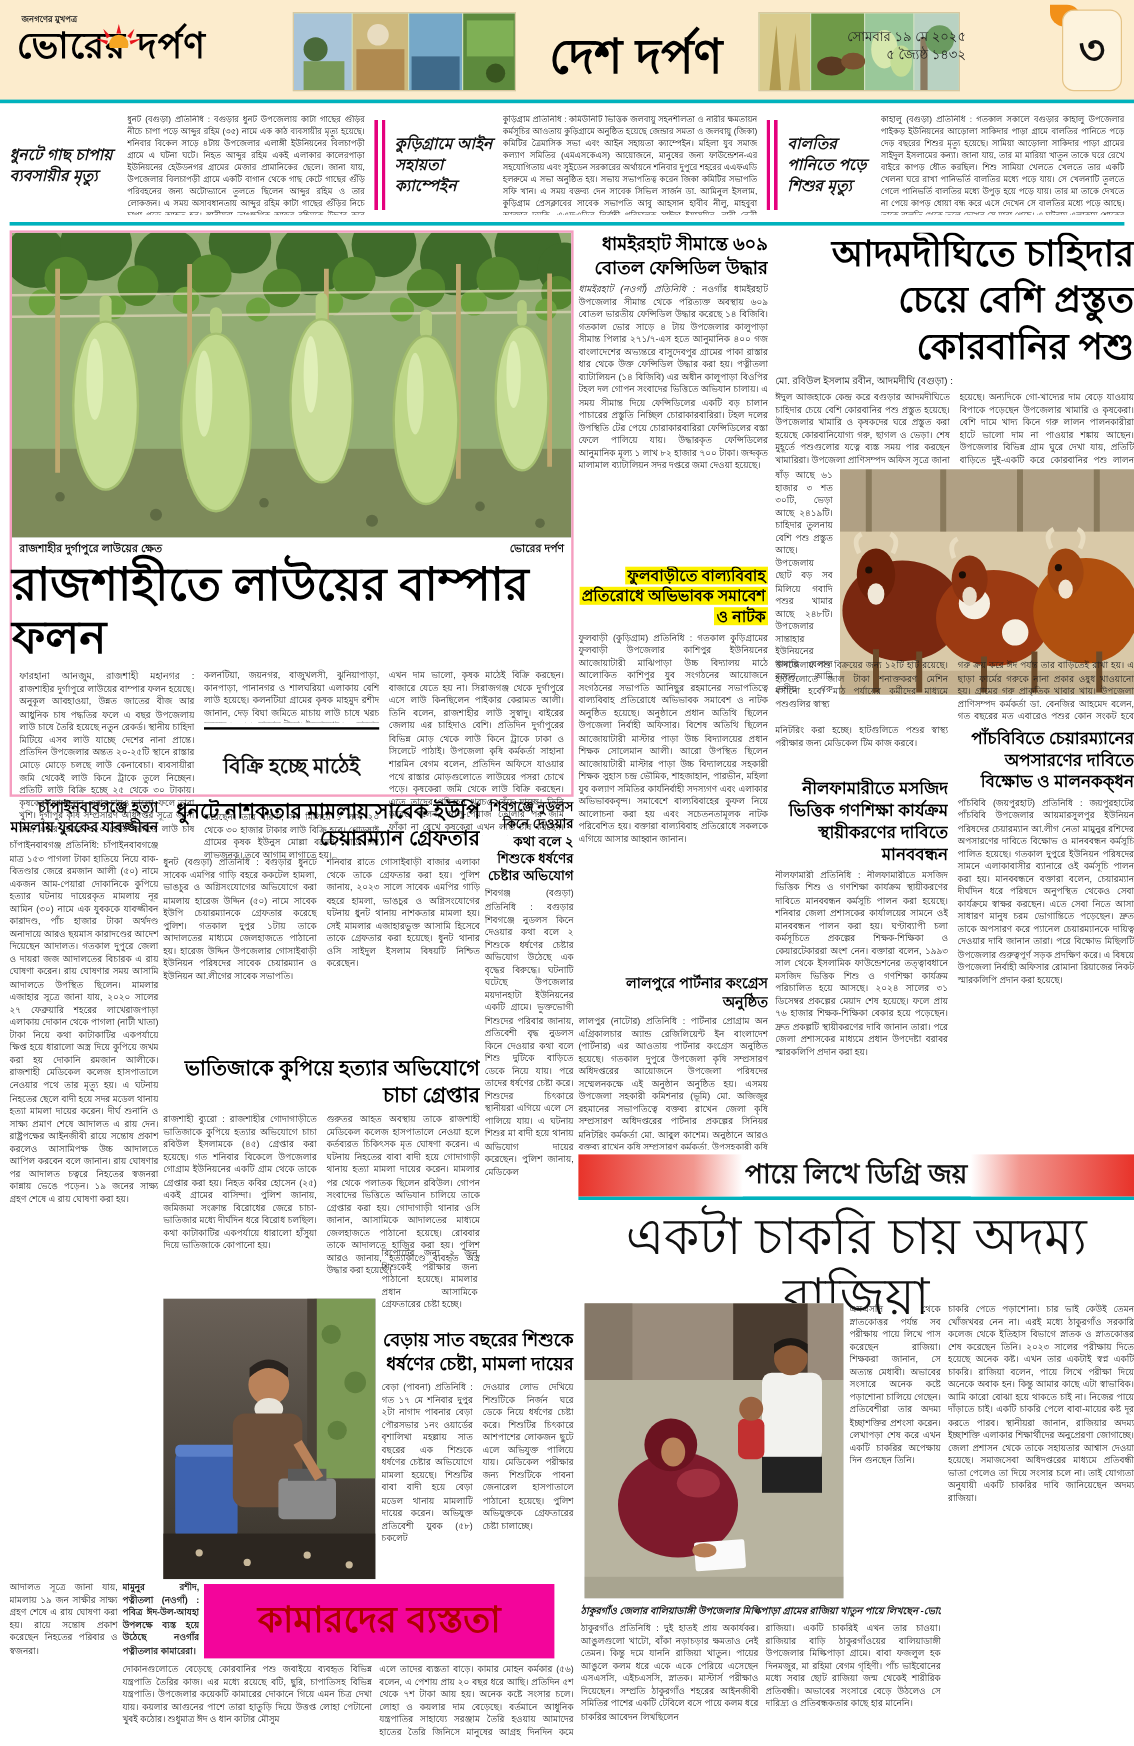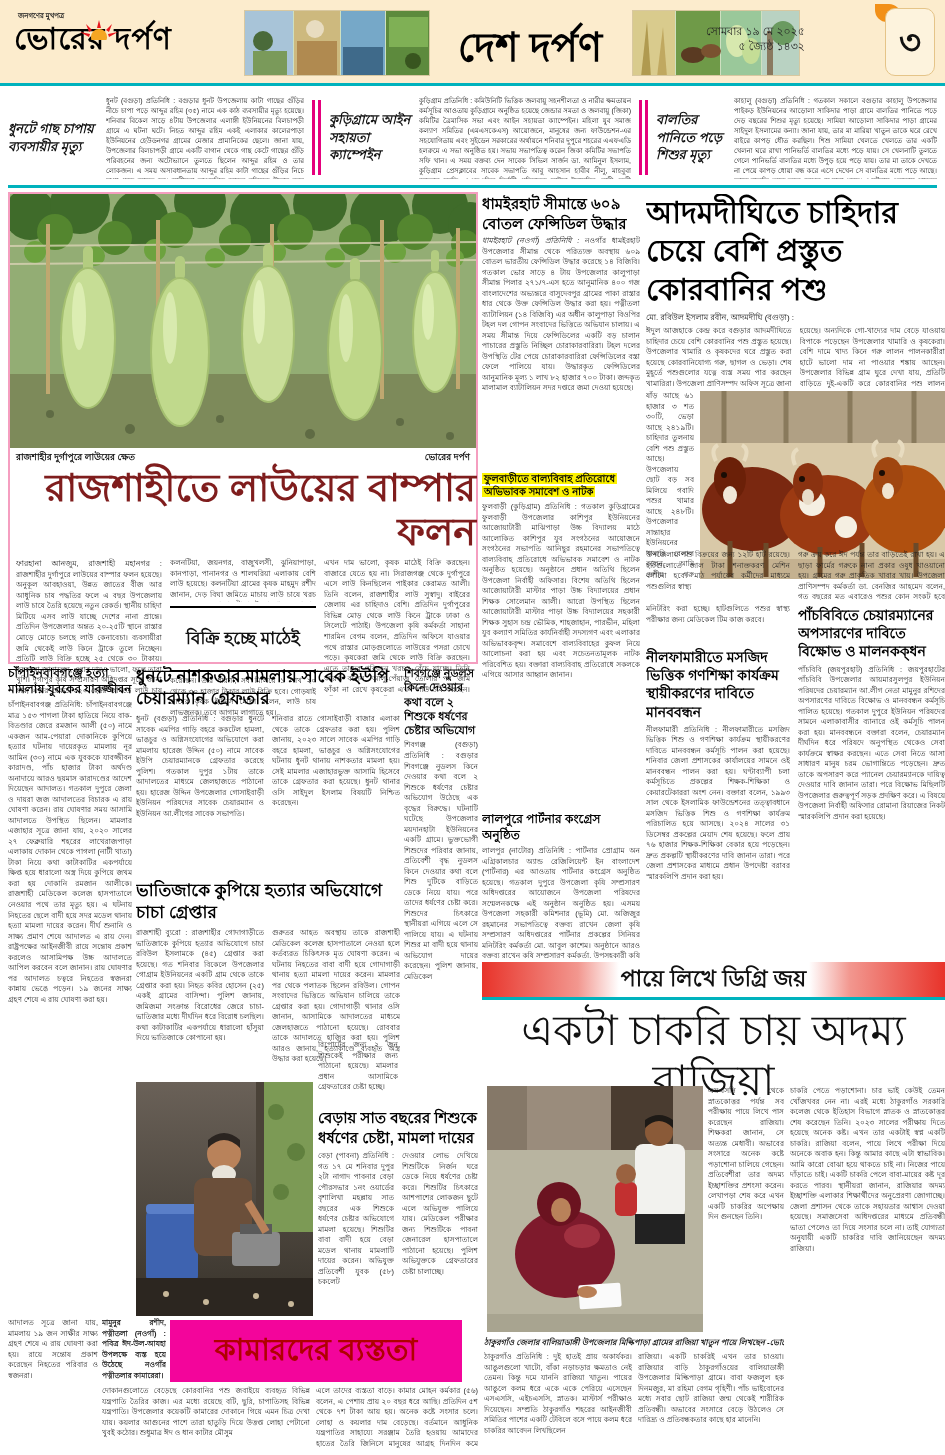--- a/index.html
+++ b/index.html
@@ -4,21 +4,21 @@
 <style>
   * { box-sizing: border-box; margin: 0; padding: 0; }
   html,body { background:#e8e8e8; }
   .page {
     position: relative; width: 945px; height: 1455px; margin: 0 auto;
     background: #ffffff; overflow: hidden;
     font-family: "Liberation Sans", "DejaVu Sans", sans-serif; color:#111;
   }
   .abs { position:absolute; }
   .body-text { font-size:7.4px; line-height:1.42; text-align:justify; color:#1c1c1c; overflow:hidden; }
-  .headline { font-weight:bold; color:#000; text-align:left; overflow:hidden; }
+  .headline { font-weight:bold; color:#000; text-align:right; overflow:hidden; }
   .byline { font-weight:normal; font-size:8px; }
   
   .masthead { left:0; top:0; width:945px; height:86px; background:#fceccd; border-bottom:3px solid #00b2bd; }
   .logo-wrap { position:absolute; left:14px; top:10px; width:220px; height:66px; }
   .logo-tagline { font-size:7px; font-weight:bold; color:#222; margin-left:4px; }
   .logo-title { font-size:30px; font-weight:bold; color:#000; line-height:1.1; letter-spacing:1px; }
   .sun { position:absolute; left:64px; top:-2px; }
   .strip { position:absolute; top:10px; height:66px; overflow:hidden; border:1px solid #d8c8a0; background:#cfe0c0; }
   .section-title { position:absolute; left:430px; top:16px; width:200px; text-align:center;
      font-size:40px; font-weight:bold; color:#000; }
@@ -29,29 +29,29 @@
   
   .briefs { left:8px; top:92px; width:929px; height:96px; display:flex; align-items:stretch;
      border-bottom:3px solid #00b2bd; padding:4px 0 6px 0; gap:6px; }
   .brief-h { font-weight:bold; font-style:italic; font-size:13px; line-height:1.35; display:flex; align-items:center; }
   .brief-b { font-size:6.9px; line-height:1.45; text-align:justify; overflow:hidden; }
   .brief-div { width:9px; flex:0 0 9px; margin:4px 2px;
      background:linear-gradient(90deg,#e5007d 0 3px,transparent 3px 6px,#e5007d 6px 9px); }
   
   .lead-box { left:8px; top:192px; width:470px; height:472px; border:2px solid #f59ec0; background:#fff; }
   .lead-caption-row { display:flex; justify-content:space-between; font-size:9px; font-weight:bold; padding:2px 6px; }
-  .lead-headline { font-size:38px; font-weight:bold; color:#7f1d1d; text-align:right; line-height:1.15; }
+  .lead-headline { font-size:38px; font-weight:bold; color:#000000; text-align:left; line-height:1.15; }
   .lead-cols { display:flex; gap:8px; padding:4px 6px; height:146px; }
   .lead-col { flex:1; }
   .subhead-box { border-top:2px solid #000; border-bottom:2px solid #000; font-size:17px; font-weight:bold;
      text-align:center; padding:17px 0; margin:4px 0; }
   
   .h-15 { font-size:15px; line-height:1.3; }
   .h-14 { font-size:14px; line-height:1.3; }
-  .h-13 { font-size:10px; line-height:1.3; }
+  .h-13 { font-size:13px; line-height:1.3; }
   .h-12 { font-size:12px; line-height:1.3; }
   .h-11 { font-size:11px; line-height:1.3; }
   .h-17 { font-size:17px; line-height:1.3; }
   .h-30 { font-size:30px; line-height:1.28; }
   .yellow-hl { background:#fdf200; display:inline; padding:0 2px; box-decoration-break:clone; }
   .two-col { display:flex; gap:8px; }
   .two-col > div { flex:1; }
   
   .banner { left:482px; top:962px; width:463px; height:38px; display:flex; align-items:stretch; border-bottom:3px solid #00b2bd; }
   .banner-bar-l { flex:1; background:linear-gradient(90deg,#e8332a 0%, #f2978f 70%, #ffffff 100%); }

